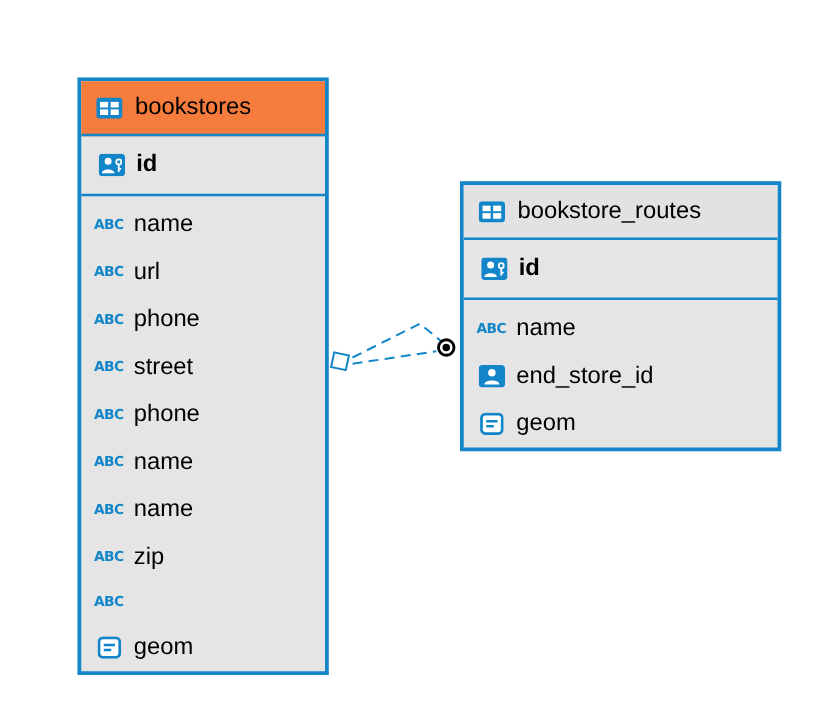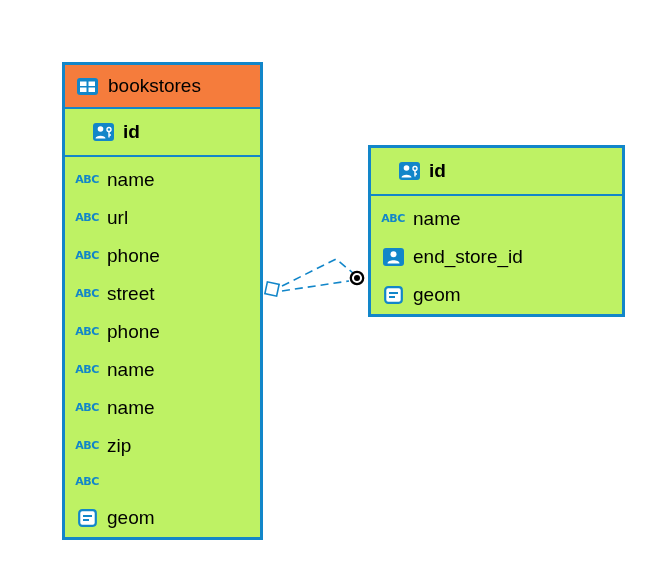--- a/index.html
+++ b/index.html
@@ -13,35 +13,35 @@
   .canvas { position: relative; width: 654px; height: 570px; }
 
   .links { position: absolute; left: 0; top: 0; }
   .dash { fill: none; stroke: var(--blue); stroke-width: 1.6; stroke-dasharray: 8 5; }
   .diamond { fill: #fff; stroke: var(--blue); stroke-width: 1.6; }
   .ring { fill: none; stroke: #000; stroke-width: 2.3; }
   .dotfill { fill: #000; }
 
   .entity {
     position: absolute;
-    background: #bef264;
+    background: #e5e5e5;
     border: 3px solid var(--blue);
     text-align: center;
   }
   .entity-header {
     display: flex; align-items: center; gap: 8px;
     padding: 9px 9px;
     border-bottom: 2px solid var(--blue);
     font-size: 19px;
     line-height: 24px;
     white-space: nowrap;
   }
   .pk-section {
     border-bottom: 2px solid var(--blue);
-    padding: 4px 16px;
+    padding: 4px 2px;
   }
   .row {
     display: flex; align-items: center; gap: 7px;
     padding: 7px 9px;
     font-size: 19px;
     line-height: 24px;
     white-space: nowrap;
   }
   .pk-row .col-label { font-weight: 700; }
   .cols { padding: 4px 0 0 0; }
@@ -161,20 +161,32 @@
               <line x1="5" y1="7" x2="14" y2="7" stroke="#1286c9" stroke-width="2"></line>
               <line x1="5" y1="11" x2="11" y2="11" stroke="#1286c9" stroke-width="2"></line>
             </svg>
           </span>
           <span class="col-label">geom</span>
         </div>
       </div>
   </div>
 
   <div class="entity" style="left:368px; top:145px; width:257px;">
+    <div class="entity-header" style="background: rgb(226, 226, 226);">
+      <span class="icon">
+          <svg width="21" height="17" viewBox="0 0 21 17">
+            <rect width="21" height="17" rx="3" fill="#1286c9"></rect>
+            <rect x="3" y="3.5" width="6.5" height="4.5" fill="#fff"></rect>
+            <rect x="11.5" y="3.5" width="6.5" height="4.5" fill="#fff"></rect>
+            <rect x="3" y="9.5" width="6.5" height="4.5" fill="#fff"></rect>
+            <rect x="11.5" y="9.5" width="6.5" height="4.5" fill="#fff"></rect>
+          </svg>
+        </span>
+      <span class="entity-title">bookstore_routes</span>
+    </div>
     <div class="pk-section">
       <div class="row pk-row">
         <span class="icon">
             <svg width="21" height="18" viewBox="0 0 21 18">
               <rect width="21" height="18" rx="3" fill="#1286c9"></rect>
               <circle cx="7.5" cy="6" r="2.8" fill="#fff"></circle>
               <path d="M2.5 15.5c0-3.8 10-3.8 10 0z" fill="#fff"></path>
               <circle cx="16" cy="6.5" r="2" fill="none" stroke="#fff" stroke-width="1.4"></circle>
               <line x1="16" y1="8.5" x2="16" y2="14.5" stroke="#fff" stroke-width="1.4"></line>
               <line x1="16" y1="12" x2="18" y2="12" stroke="#fff" stroke-width="1.4"></line>

